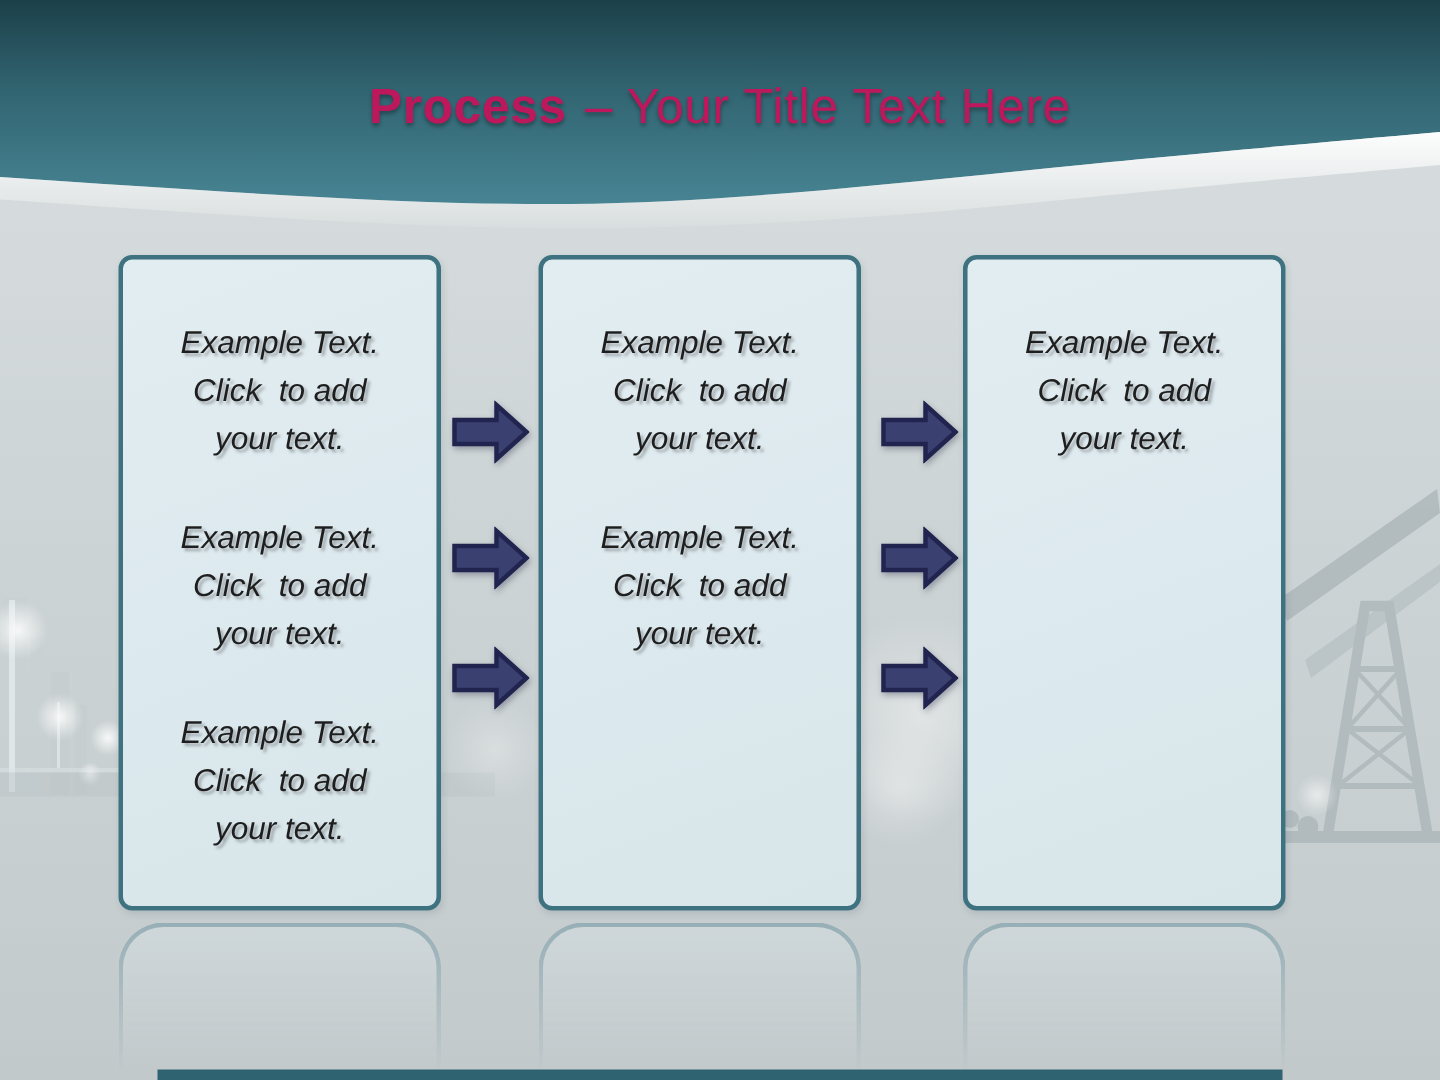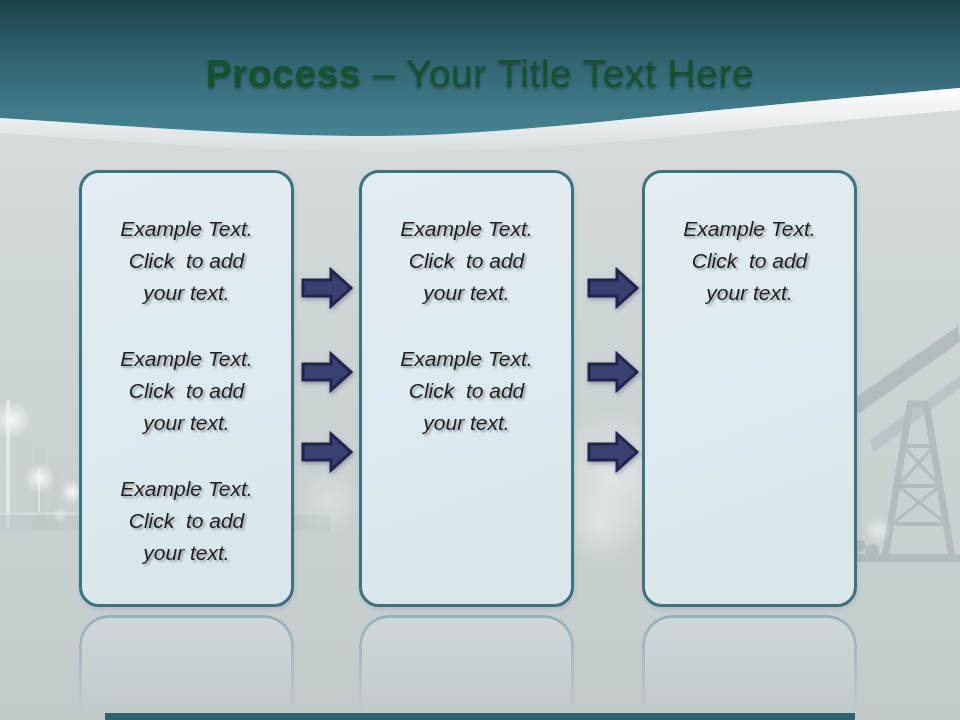--- a/index.html
+++ b/index.html
@@ -5,31 +5,31 @@
   html,body{margin:0;padding:0;}
   body{
     width:960px;height:720px;position:relative;overflow:hidden;
     font-family:"Liberation Sans", sans-serif;
     background:linear-gradient(180deg,#d5dbdc 140px,#ccd3d4 380px,#c7ced0 600px,#c2c9cb 720px);
   }
   .bg-art{position:absolute;left:0;top:0;width:960px;height:720px;pointer-events:none;}
 
   .slide-title{
     position:absolute;left:0;top:52px;width:960px;text-align:center;
-    color:#14532d;font-size:39px;letter-spacing:.5px;
+    color:#be185d;font-size:33px;letter-spacing:.5px;
     text-shadow:0 2px 3px rgba(0,0,0,.35);
     white-space:pre;
   }
   .slide-title .kw{font-weight:bold;}
   .slide-title .rest{font-weight:normal;margin-left:12px;}
 
   .step-box{
     position:absolute;top:170px;width:215px;height:437px;box-sizing:border-box;
     background:linear-gradient(160deg,#e2edf1 0%,#dce9ee 55%,#d8e6ea 100%);
-    border:3px solid #3e7280;border-radius:20px;
+    border:3px solid #3e7280;border-radius:9px;
     padding-top:40px;
     box-shadow:1px 2px 4px rgba(60,80,90,.15);
   }
   .box-1{left:79px;} .box-2{left:359px;} .box-3{left:642px;}
 
   .step-paragraph{margin:0 6px 34px 6px;text-align:center;}
   .p-line{
     font-style:italic;font-size:21px;line-height:32px;color:#1e1e1e;
     text-shadow:2px 2px 2px rgba(105,110,115,.55);
     white-space:pre-wrap;

